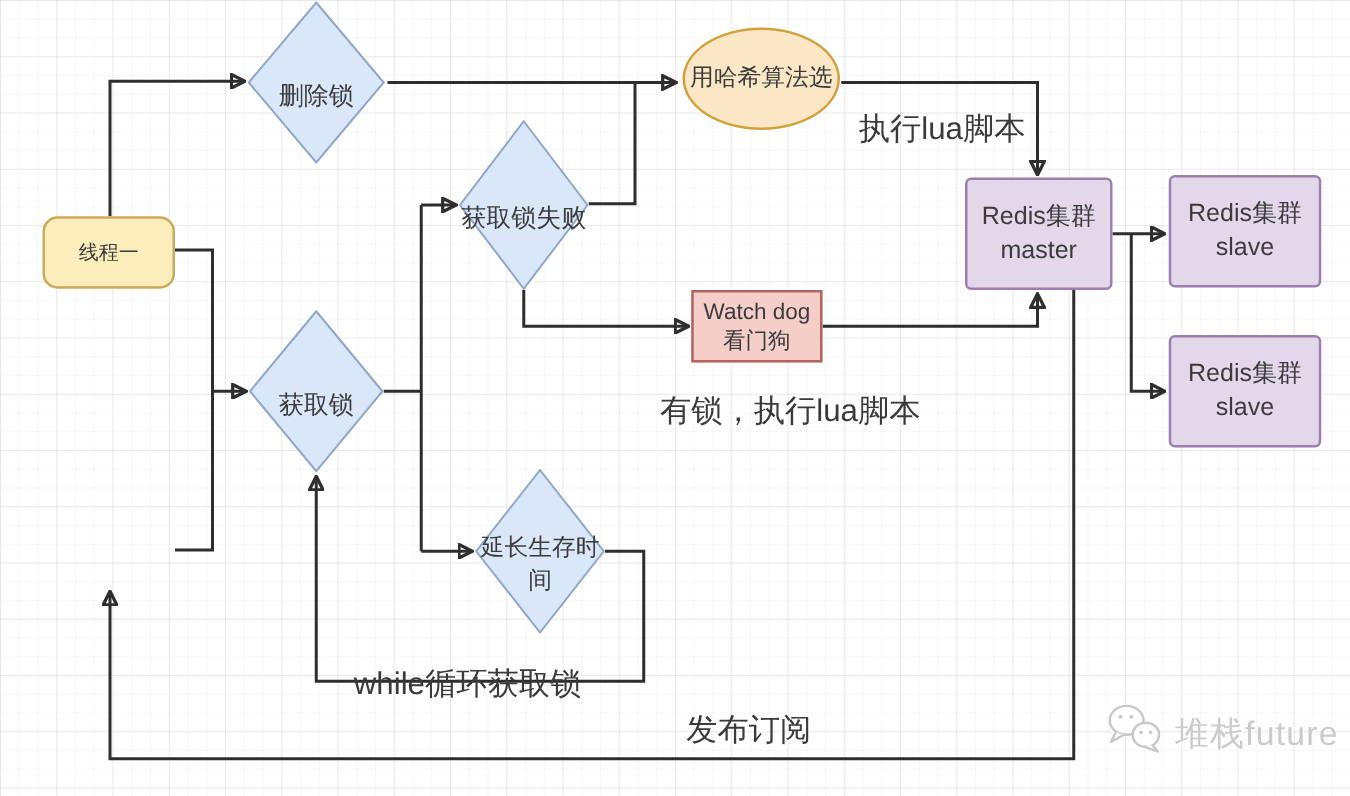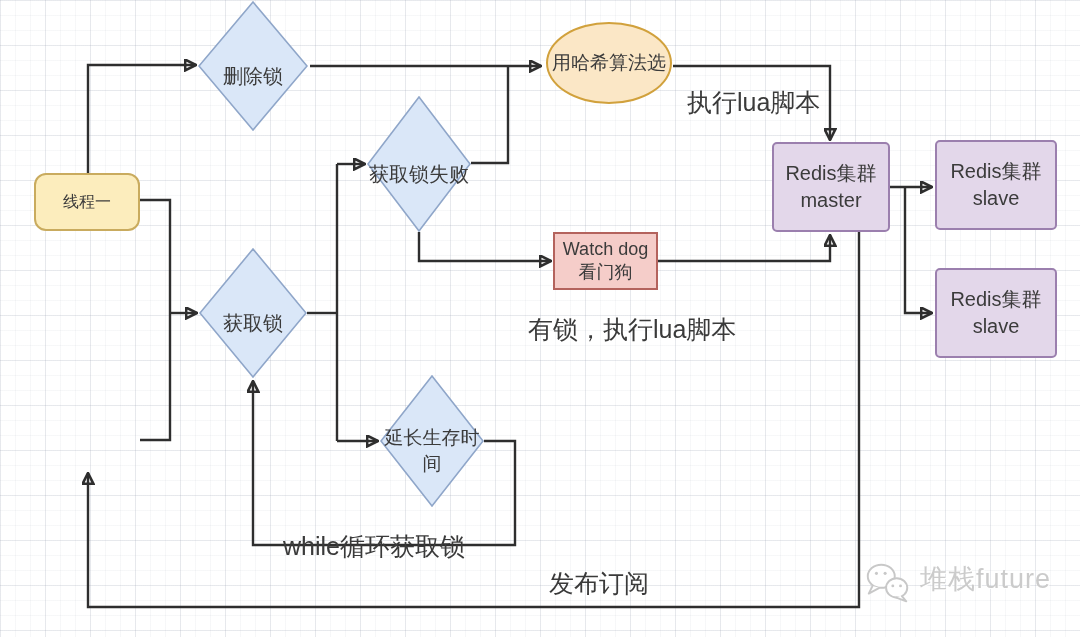--- a/index.html
+++ b/index.html
@@ -23,23 +23,23 @@
   .pink{background:#f5cdc9;border-color:#b4635d;border-radius:0;font-size:18px;line-height:1.3;}
   .purple{background:#e3d7ea;border-color:#9b7fae;border-radius:5px;font-size:20px;line-height:1.35;}
   .ellipse{background:#fbe7c6;border:2.5px solid #d1a13c;border-radius:50%;
            font-size:19px;line-height:1.3;}
   .diamond{background:transparent;}
   .diamond svg{position:absolute;left:0;top:0;width:100%;height:100%;}
   .diamond polygon{fill:#dae7f8;stroke:#8fa6c9;stroke-width:1.6;}
   .diamond .lbl{position:relative;z-index:1;font-size:20px;margin-top:20px;}
   .edge-label{position:absolute;color:#3a3a3a;font-size:25px;white-space:nowrap;}
   .note{line-height:1.15;}
-  #watermark{position:absolute;left:862px;top:561px;display:flex;align-items:flex-start;
+  #watermark{position:absolute;left:862px;top:561px;display:flex;align-items:flex-end;
              color:#cbcbcb;font-size:27px;letter-spacing:1px;
-             text-shadow:1px 1px 0 #ffffff;}
+             text-shadow:1px 1px 0 #ffffff;padding-left:20px;}
   #watermark svg{margin-right:6px;}
 </style>
 </head>
 <body>
 
 <div id="canvas">
 
   <svg id="edges" viewBox="0 0 1080 637" xmlns="http://www.w3.org/2000/svg">
     <defs>
       <marker id="ah" viewBox="0 0 12 12" refX="11" refY="6" markerWidth="13" markerHeight="13" markerUnits="userSpaceOnUse" orient="auto">

